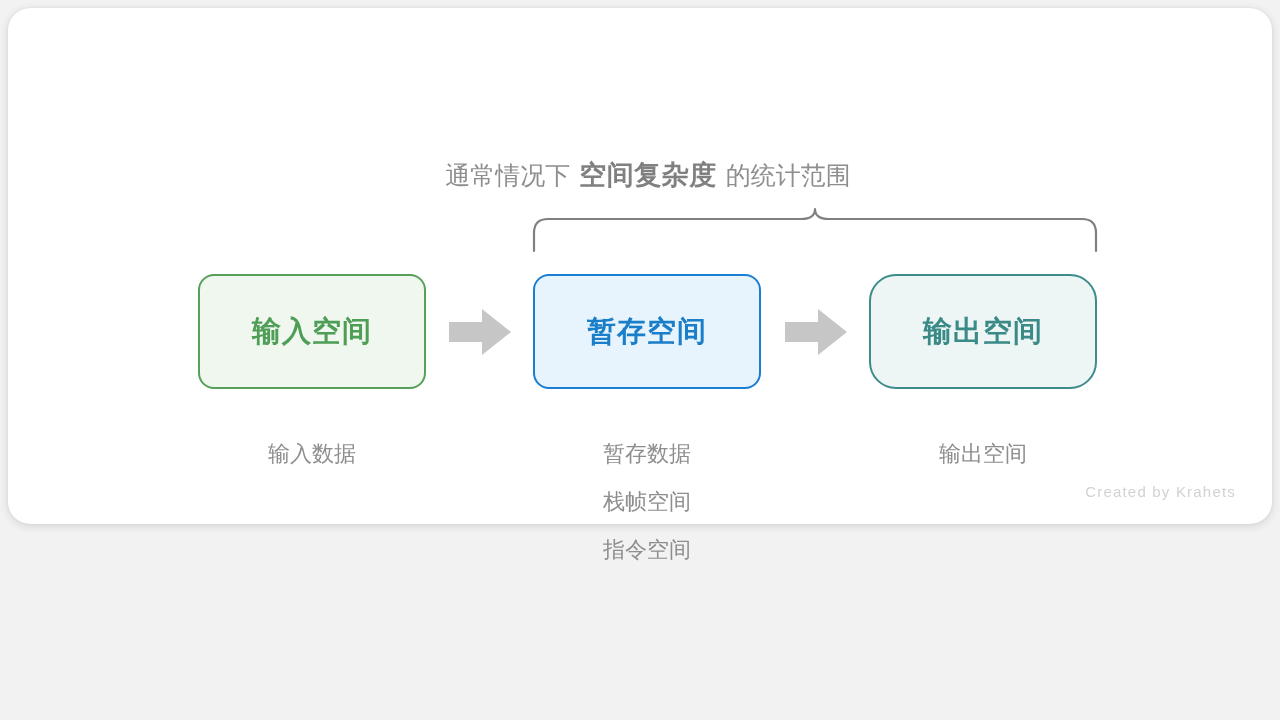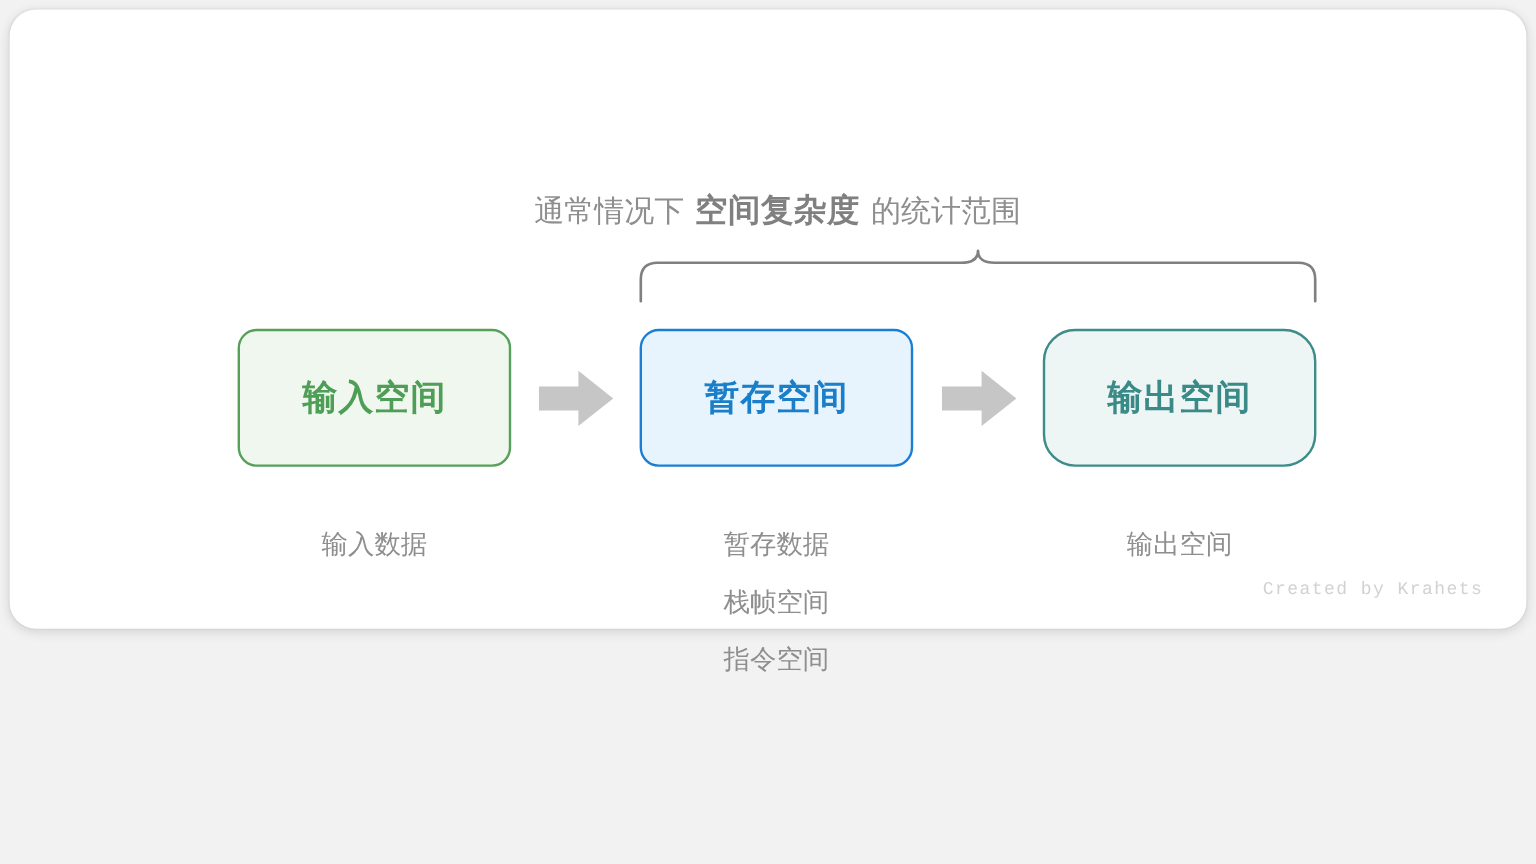--- a/index.html
+++ b/index.html
@@ -130,21 +130,21 @@
   #labels-output { left: 861px; }
 
   .label-line { display: block; }
 
   
   #credit {
     position: absolute;
     right: 36px;
     bottom: 24px;
     color: #d2d2d2;
-    font-family: Liberation Mono, monospace;
+    font-family: Liberation Sans, sans-serif;
     font-size: 15px;
     letter-spacing: 1.2px;
     white-space: nowrap;
   }
 </style>
 </head>
 <body>
 
 <div id="canvas">
   <div id="card">

